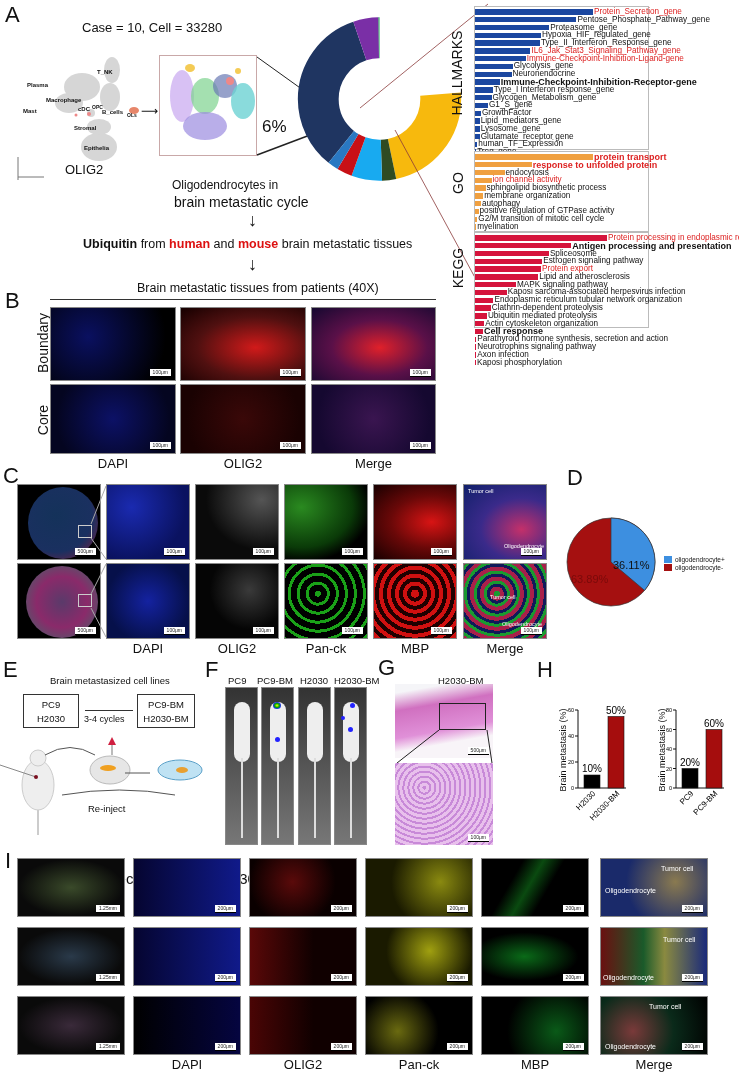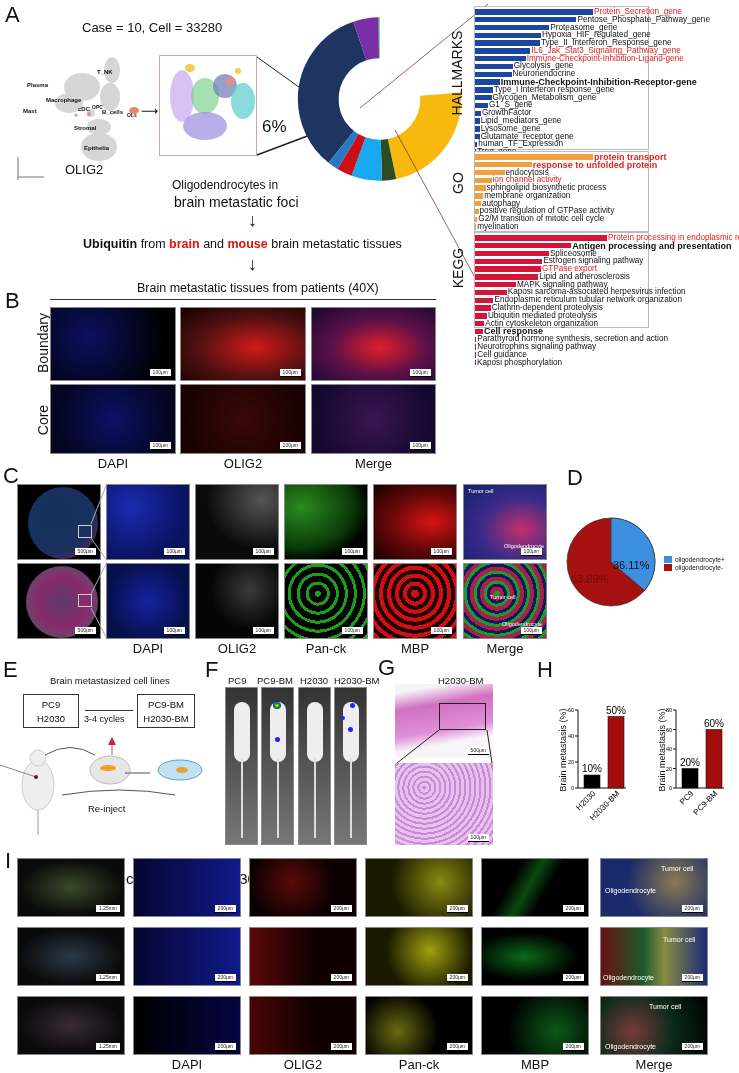--- a/index.html
+++ b/index.html
@@ -85,24 +85,24 @@
       <circle r="63" fill="none" stroke="#2a78c2" stroke-width="42" stroke-dasharray="8.4 395.8" stroke-dashoffset="-231.6"></circle>
     </g>
   </svg>
 </div>
 <svg class="abs" style="left:350px;top:0" width="140" height="300">
   <line x1="10" y1="108" x2="138" y2="4" stroke="#8a3a3a" stroke-width=".8"></line>
   <line x1="45" y1="130" x2="135" y2="296" stroke="#8a3a3a" stroke-width=".8"></line>
 </svg>
 
 <div class="t" style="left:172px;top:178px;font-size:12px">Oligodendrocytes in</div>
-<div class="t" style="left:174px;top:194px;font-size:14px">brain metastatic foci</div>
+<div class="t" style="left:174px;top:194px;font-size:14px">brain metastatic cycle</div>
 <div class="t" style="left:248px;top:210px;font-size:18px">↓</div>
 <div class="t" style="left:83px;top:237px;font-size:12.5px">
-  <b>Ubiquitin</b><span> from </span><b style="color:#d11">brain</b><span> and </span><b style="color:#d11">mouse</b><span> brain metastatic tissues</span>
+  <b>Ubiquitin</b><span> from </span><b style="color:#d11">human</b><span> and </span><b style="color:#d11">mouse</b><span> brain metastatic tissues</span>
 </div>
 <div class="t" style="left:248px;top:254px;font-size:18px">↓</div>
 
 <div class="vlabel" style="left:412px;top:65px;width:90px;text-align:center">HALLMARKS</div>
 <div class="vlabel" style="left:438px;top:175px;width:40px;text-align:center">GO</div>
 <div class="vlabel" style="left:428px;top:260px;width:60px;text-align:center">KEGG</div>
 
 <div class="bars" style="left:474px;top:6px;width:175px;height:144px;padding-top:1px" id="hallmarks">
     <div class="brow">
       <div class="bar" style="background: rgb(27, 71, 160); width: 118px;"></div>
@@ -251,21 +251,21 @@
     <div class="brow">
       <div class="bar" style="background: rgb(213, 20, 60); width: 73.92px;"></div>
       <span class="blbl">Spliceosome</span>
     </div>
     <div class="brow">
       <div class="bar" style="background: rgb(213, 20, 60); width: 67.32px;"></div>
       <span class="blbl">Estrogen signaling pathway</span>
     </div>
     <div class="brow">
       <div class="bar" style="background: rgb(213, 20, 60); width: 66px;"></div>
-      <span class="blbl red">GTPase export</span>
+      <span class="blbl red">Protein export</span>
     </div>
     <div class="brow">
       <div class="bar" style="background: rgb(213, 20, 60); width: 63.36px;"></div>
       <span class="blbl">Lipid and atherosclerosis</span>
     </div>
     <div class="brow">
       <div class="bar" style="background: rgb(213, 20, 60); width: 40.92px;"></div>
       <span class="blbl">MAPK signaling pathway</span>
     </div>
     <div class="brow">
@@ -295,21 +295,21 @@
     <div class="brow">
       <div class="bar" style="background: rgb(213, 20, 60); width: 1.32px;"></div>
       <span class="blbl">Parathyroid hormone synthesis, secretion and action</span>
     </div>
     <div class="brow">
       <div class="bar" style="background: rgb(213, 20, 60); width: 1.32px;"></div>
       <span class="blbl">Neurotrophins signaling pathway</span>
     </div>
     <div class="brow">
       <div class="bar" style="background: rgb(213, 20, 60); width: 1.32px;"></div>
-      <span class="blbl">Cell guidance</span>
+      <span class="blbl">Axon infection</span>
     </div>
     <div class="brow">
       <div class="bar" style="background: rgb(213, 20, 60); width: 1px;"></div>
       <span class="blbl">Kaposi phosphorylation</span>
     </div>
   </div>
 
 <div class="plabel" style="left:5px;top:288px">B</div>
 <div class="t" style="left:137px;top:281px;font-size:12.5px">Brain metastatic tissues from patients (40X)</div>
 <div class="abs" style="left:50px;top:299px;width:386px;height:1px;background:#333"></div>

